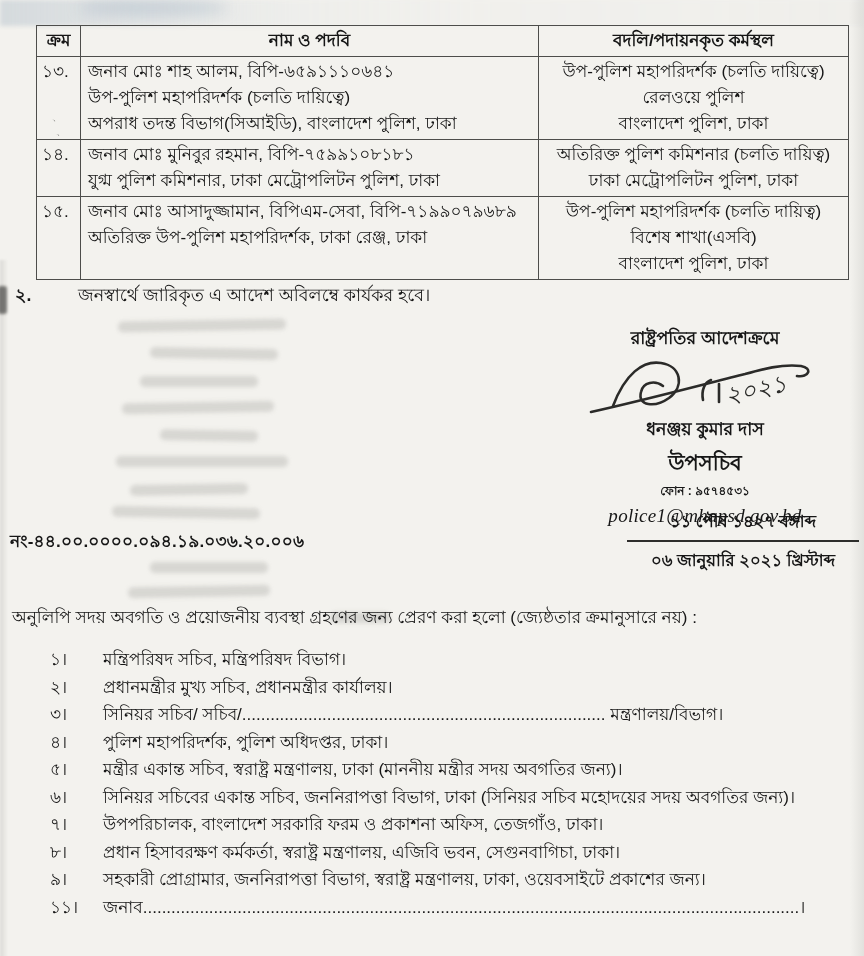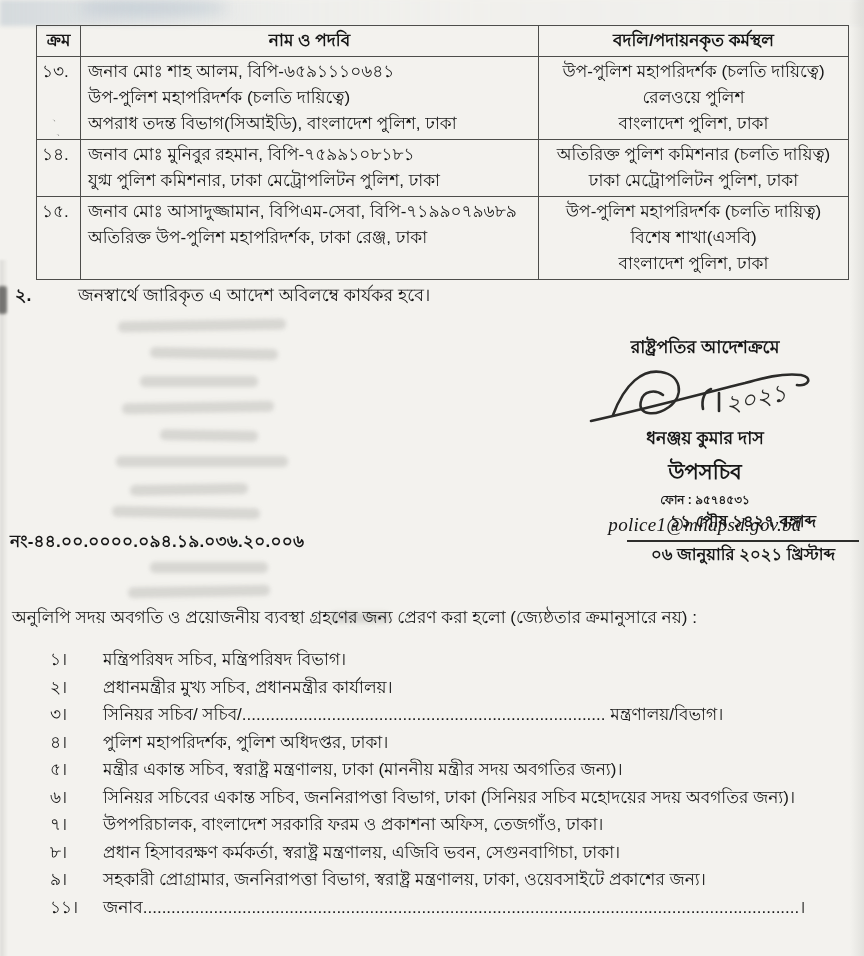--- a/index.html
+++ b/index.html
@@ -43,33 +43,33 @@
   .order-table .ln{white-space:nowrap;}
 
   .squiggle-mark{position:absolute;left:50px;top:110px;width:16px;height:12px;
     color:#6b6b68;font-size:11px;transform:rotate(-15deg);opacity:.8;}
 
   
   .clause{position:absolute;left:15px;top:282px;display:flex;font-size:17.5px;}
   .clause .clause-no{width:63px;font-weight:600;}
 
   
-  .sign-block{position:absolute;left:560px;top:334px;width:290px;text-align:center;}
+  .sign-block{position:absolute;left:560px;top:325px;width:290px;text-align:center;}
   .by-order{font-size:17.5px;font-weight:600;}
   .sig-svg{position:relative;display:block;margin:0 auto;margin-top:2px;height:66px;width:240px;}
   .sig-name{font-size:17.5px;font-weight:700;margin-top:-6px;}
   .sig-desg{font-size:21px;font-weight:600;margin-top:2px;}
   .sig-phone{font-size:12px;font-weight:600;margin-top:0;}
   .sig-email{font-size:19px;margin-top:3px;font-family:"Liberation Serif","DejaVu Serif",serif;font-style:italic;letter-spacing:.3px;}
 
   
   .memo-no{position:absolute;left:10px;top:528px;font-size:17px;font-weight:600;letter-spacing:.2px;}
   .date-block{position:absolute;right:5px;top:509px;width:232px;text-align:center;font-size:16.5px;font-weight:600;}
   .date-bn{padding-bottom:4px;border-bottom:2px solid #2e2e2c;}
-  .date-en{padding-top:0;}
+  .date-en{padding-top:6px;}
 
   
   .dist-intro{position:absolute;left:12px;top:604px;width:820px;font-size:17px;}
   .dist-list{position:absolute;left:50px;top:647px;width:786px;font-size:17px;}
   .dist-item{display:flex;align-items:flex-start;line-height:26px;margin-bottom:1.5px;}
   .dist-no{flex:0 0 53px;font-weight:500;}
   .dist-text{flex:1;word-break:break-all;}
 
   
   .ghost{position:absolute;background:rgba(105,105,102,.20);filter:blur(2.2px);border-radius:5px;height:11px;}

